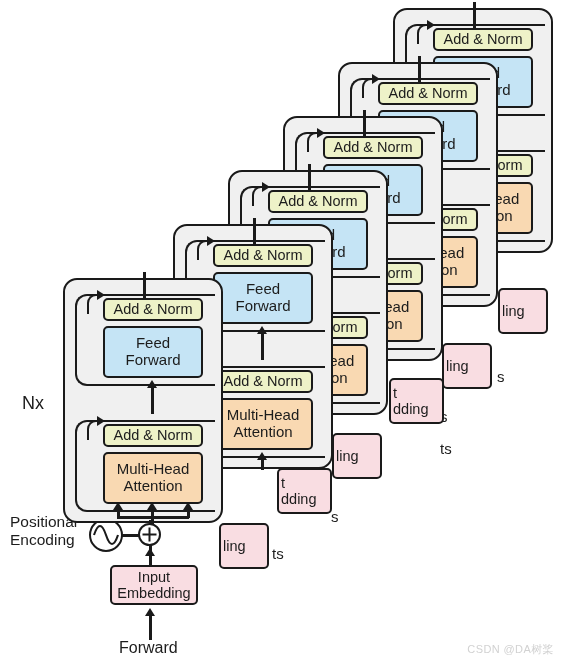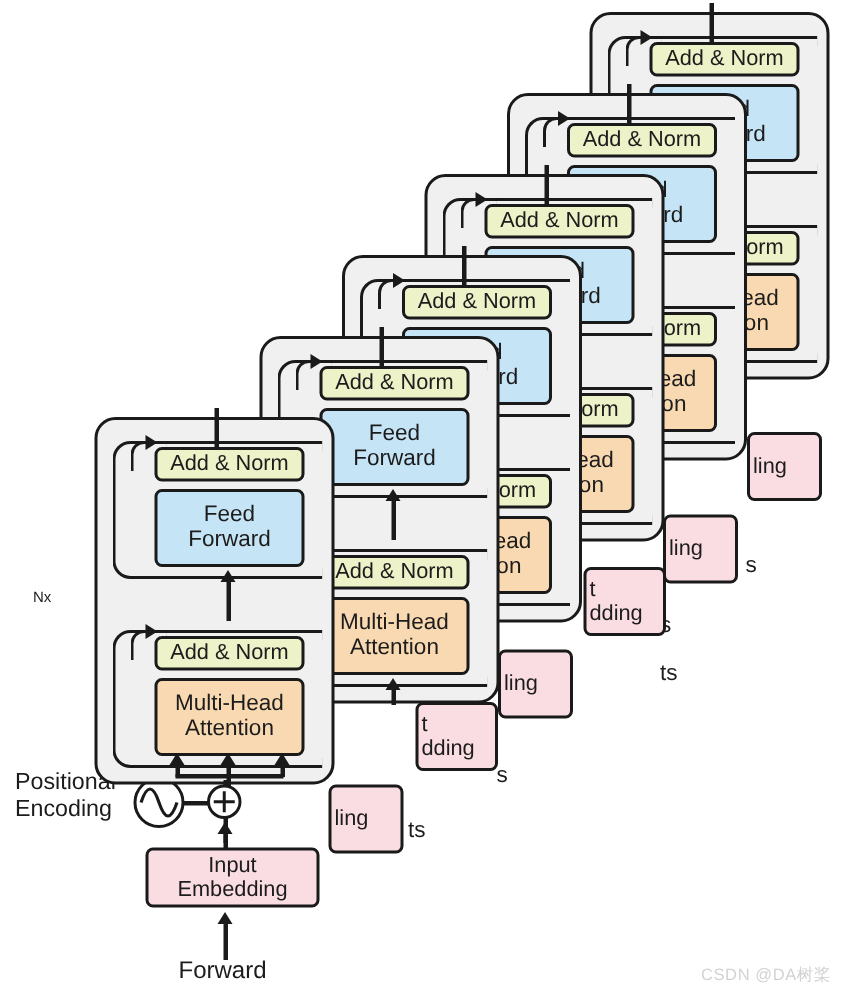--- a/index.html
+++ b/index.html
@@ -111,21 +111,21 @@
   }
 
   
   .plain-text{
     position:absolute;
     color:#1c1c1c;
     white-space:pre-line;
     line-height:1.15;
   }
   .pe-label{ font-size:15.5px; text-align:left; }
-  .nx-label{ font-size:10px; }
+  .nx-label{ font-size:18px; }
   .inputs-label{ font-size:16px; }
   .frag{ font-size:15px; color:#1c1c1c; }
 
   .circ{
     position:absolute;
     border:2.6px solid #1a1a1a;
     border-radius:50%;
     background:#ffffff;
     box-sizing:border-box;
   }
@@ -321,21 +321,21 @@
   <div class="circ" style="left:138px;top:523px;width:23px;height:23px;z-index:80;">
     <svg width="19" height="19" viewBox="0 0 19 19" style="display:block;">
       <line x1="9.5" y1="2.5" x2="9.5" y2="16.5" stroke="#1a1a1a" stroke-width="2"></line>
       <line x1="2.5" y1="9.5" x2="16.5" y2="9.5" stroke="#1a1a1a" stroke-width="2"></line>
     </svg>
   </div>
 
   <div class="ln vl" style="left:149px;top:556px;height:12px;z-index:70;"></div>
   <div class="ah-up" style="left:145px;top:548px;z-index:70;"></div>
 
-  <div class="box embed" style="left:97px;top:565px;width:116px;height:40px;z-index:75;">Input
+  <div class="box embed" style="left:110px;top:565px;width:88px;height:40px;z-index:75;">Input
 Embedding</div>
 
   <div class="ln vl" style="left:149px;top:616px;height:24px;"></div>
   <div class="ah-up" style="left:145px;top:608px;"></div>
 
   <div class="plain-text inputs-label" style="left:119px;top:639px;">Forward</div>
 
   <div class="watermark">CSDN @DA树桨</div>
 
 </div>

